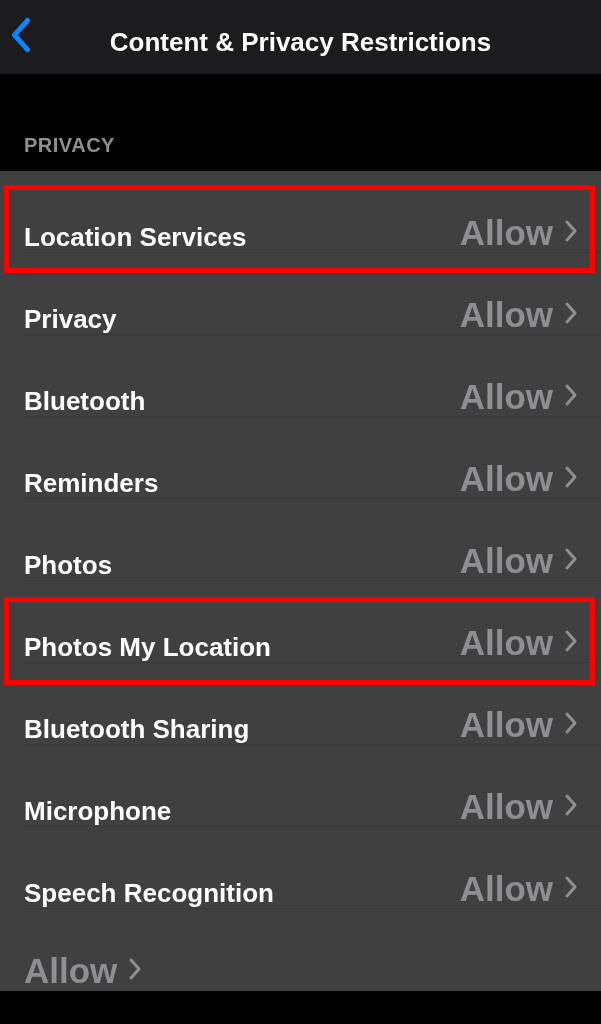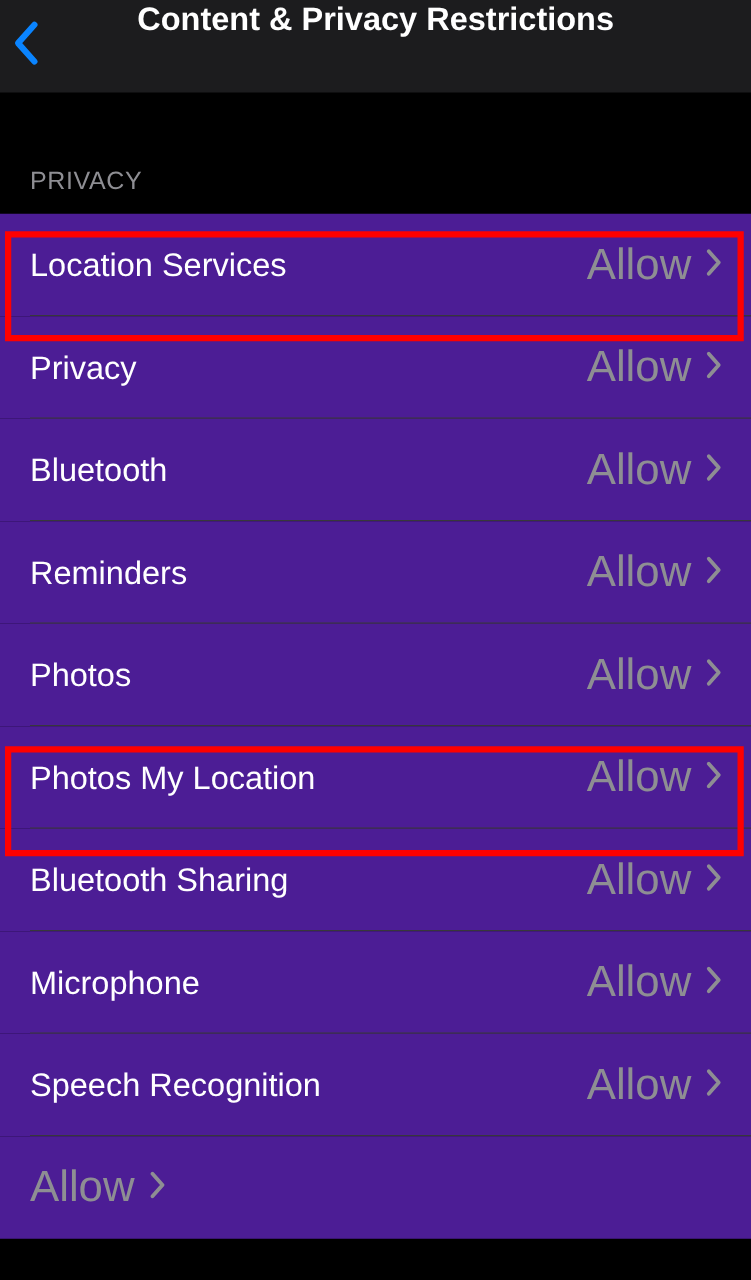--- a/index.html
+++ b/index.html
@@ -12,22 +12,22 @@
       width: 601px;
       height: 1024px;
       background: #000000;
       color: #ffffff;
       overflow: hidden;
     }
     .header {
       background: #1c1c1e;
       height: 74px;
       display: flex;
-      align-items: flex-start;
-      padding: 0 16px;
+      align-items: flex-end;
+      padding: 16px 16px;
       position: relative;
     }
     .back-button {
       position: absolute;
       left: 10px;
       top: 50%;
       transform: translateY(-50%);
       cursor: pointer;
       display: flex;
       align-items: center;
@@ -38,36 +38,37 @@
     }
     .header-title {
       flex: 1;
       text-align: center;
       font-size: 26px;
       font-weight: 600;
       color: #ffffff;
     }
     .content {
       padding-top: 60px;
+      font-weight: bold;
     }
     .section-header {
       color: #8e8e93;
       font-size: 20px;
       padding: 0 24px 14px 24px;
       letter-spacing: 0.5px;
     }
     .list-item {
       display: flex;
-      align-items: center;
+      align-items: flex-end;
       justify-content: space-between;
       padding: 0 24px;
       height: 82px;
       cursor: pointer;
       position: relative;
-      background: #4c1d95;
+      background: #404040;
     }
     .list-item:not(:last-child)::after {
       content: "";
       position: absolute;
       bottom: 0;
       left: 24px;
       right: 0;
       height: 1px;
       background: #38383a;
     }

